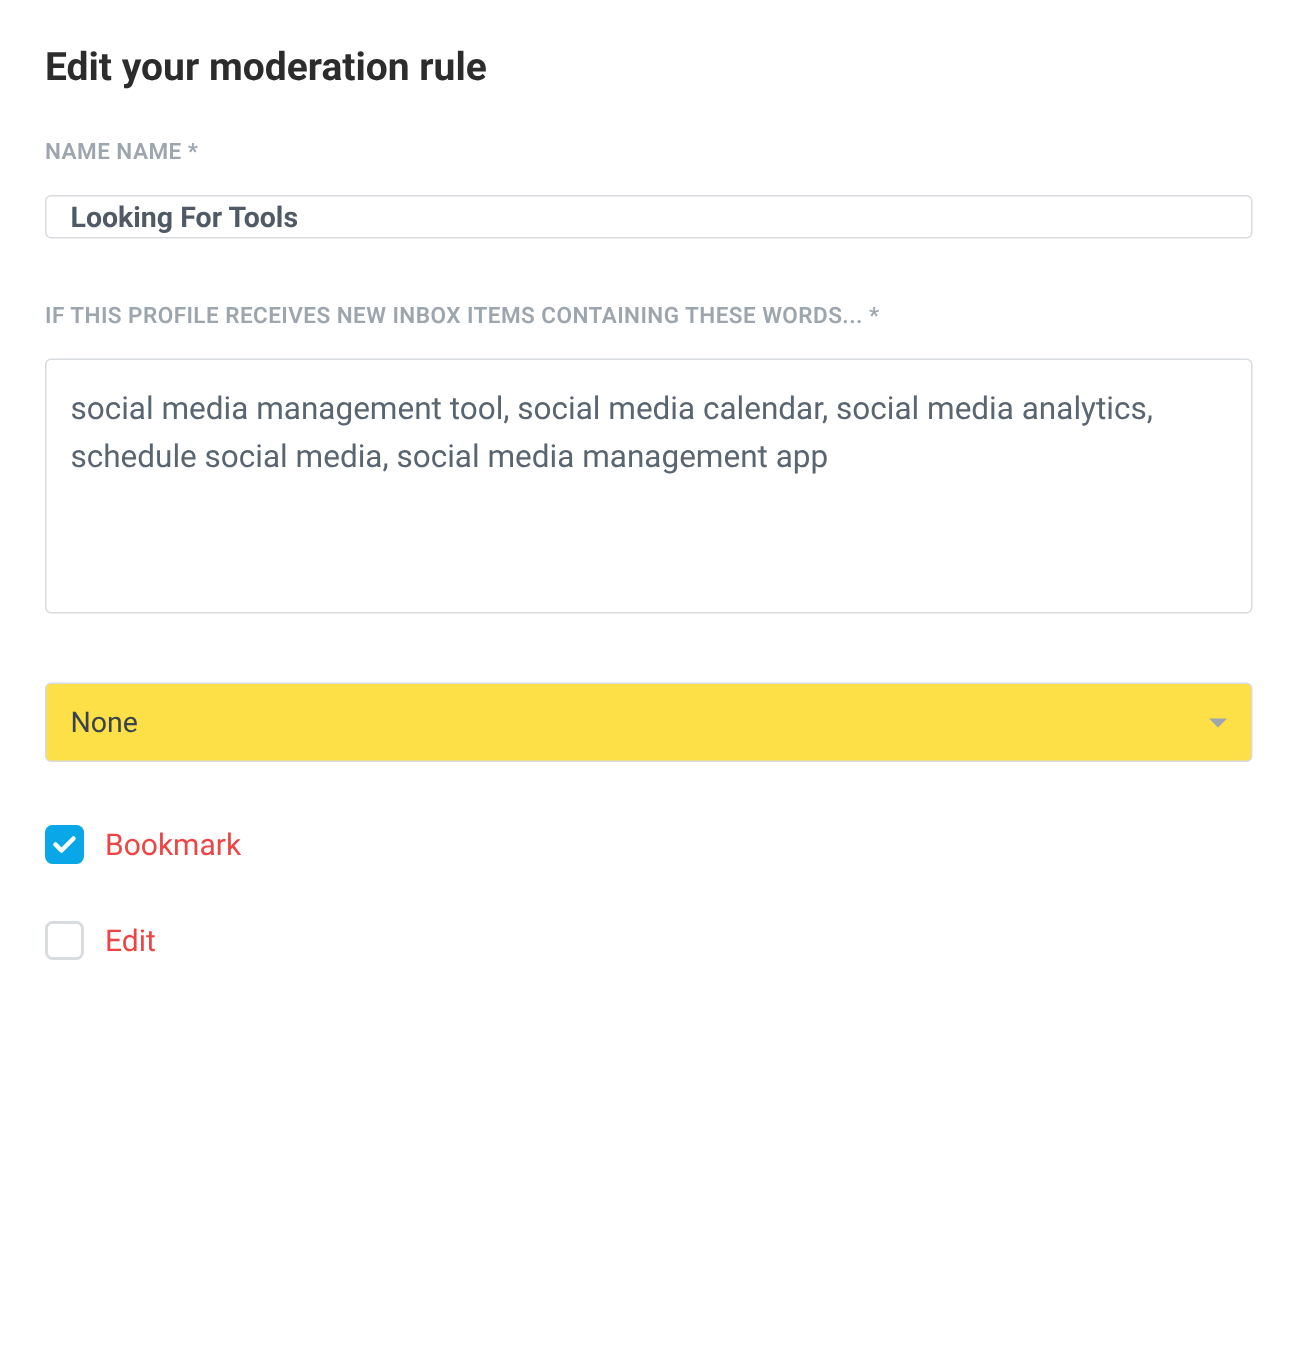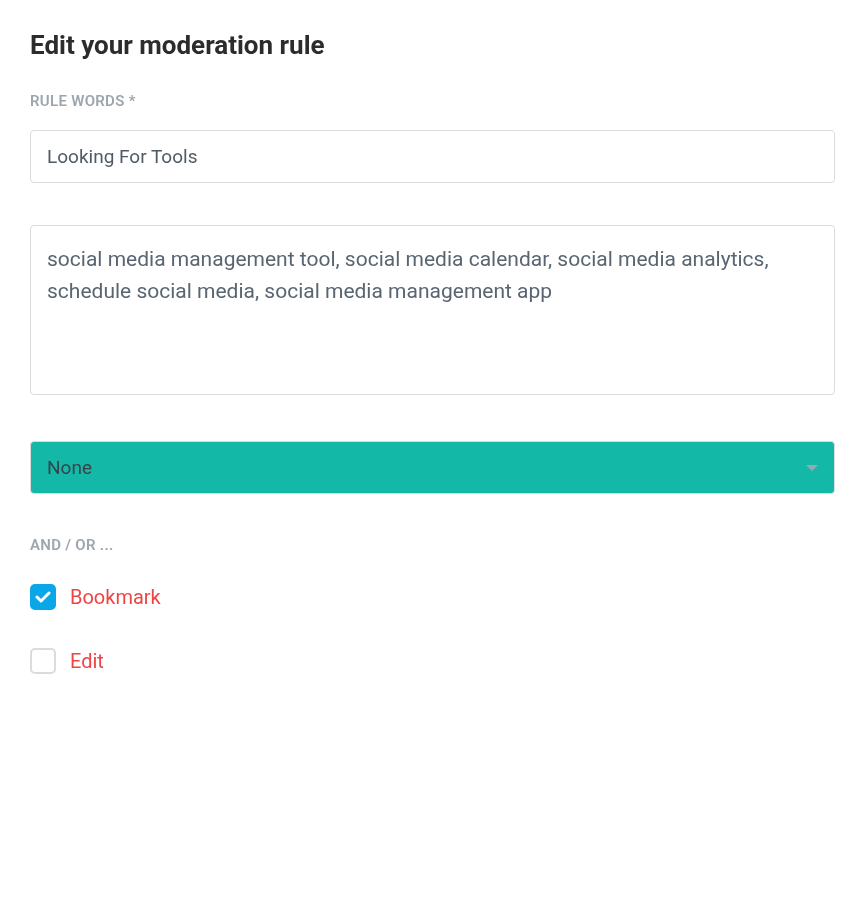--- a/index.html
+++ b/index.html
@@ -27,23 +27,23 @@
       font-size: 15px;
       font-weight: 600;
       color: #9da5ae;
       letter-spacing: 0.3px;
       margin-bottom: 20px;
       display: block;
     }
     
     .text-input {
       width: 100%;
-      padding: 14px 16px;
+      padding: 2px 16px;
       font-size: 19px;
-      font-weight: 400;
+      font-weight: 700;
       color: #505a66;
       border: 1px solid #d8dce0;
       border-radius: 4px;
       background: #ffffff;
       font-family: inherit;
       outline: none;
     }
     
     .textarea-input {
       width: 100%;
@@ -71,21 +71,21 @@
     }
     
     .select-input {
       width: 100%;
       padding: 14px 16px;
       font-size: 19px;
       font-weight: 400;
       color: #3a434d;
       border: 1px solid #d8dce0;
       border-radius: 4px;
-      background: #14b8a6;
+      background: #fde047;
       font-family: inherit;
       outline: none;
       cursor: pointer;
       display: flex;
       align-items: center;
       justify-content: space-between;
     }
     
     .dropdown-arrow {
       width: 0;
@@ -141,39 +141,39 @@
     .and-or-section .field-label {
       margin-bottom: 30px;
     }
   </style>
 </head>
 <body>
 
 <h1 class="page-title">Edit your moderation rule</h1>
 
 <div class="field-group">
-  <label class="field-label">RULE WORDS *</label>
+  <label class="field-label">NAME NAME *</label>
   <input type="text" class="text-input" value="Looking For Tools" style="">
 </div>
 
 <div class="field-group">
+  <label class="field-label">IF THIS PROFILE RECEIVES NEW INBOX ITEMS CONTAINING THESE WORDS... *</label>
   <textarea class="textarea-input" style="">social media management tool, social media calendar, social media analytics, schedule social media, social media management app</textarea>
 </div>
 
 <div class="field-group">
   <div class="select-wrapper">
     <div class="select-input">
       <span>None</span>
       <span class="dropdown-arrow"></span>
     </div>
   </div>
 </div>
 
 <div class="field-group and-or-section">
-  <label class="field-label">AND / OR ...</label>
 
   <div class="checkbox-row">
     <div class="checkbox checked">
       <svg width="16" height="12" viewBox="0 0 16 12">
         <path class="checkmark" d="M2 6 L6 10 L14 2"></path>
       </svg>
     </div>
     <label class="checkbox-label">Bookmark</label>
   </div>
 

